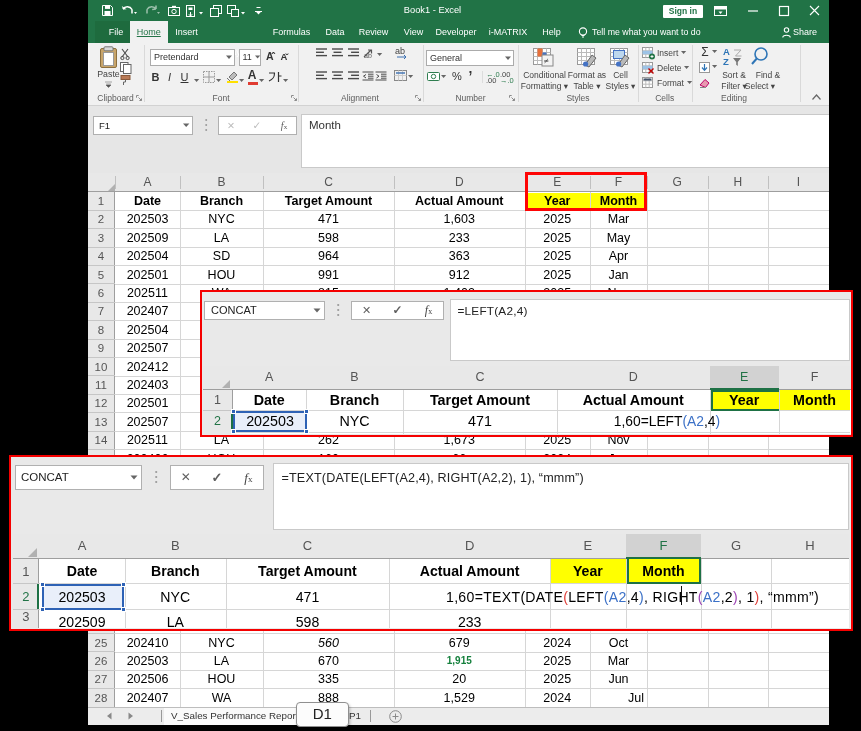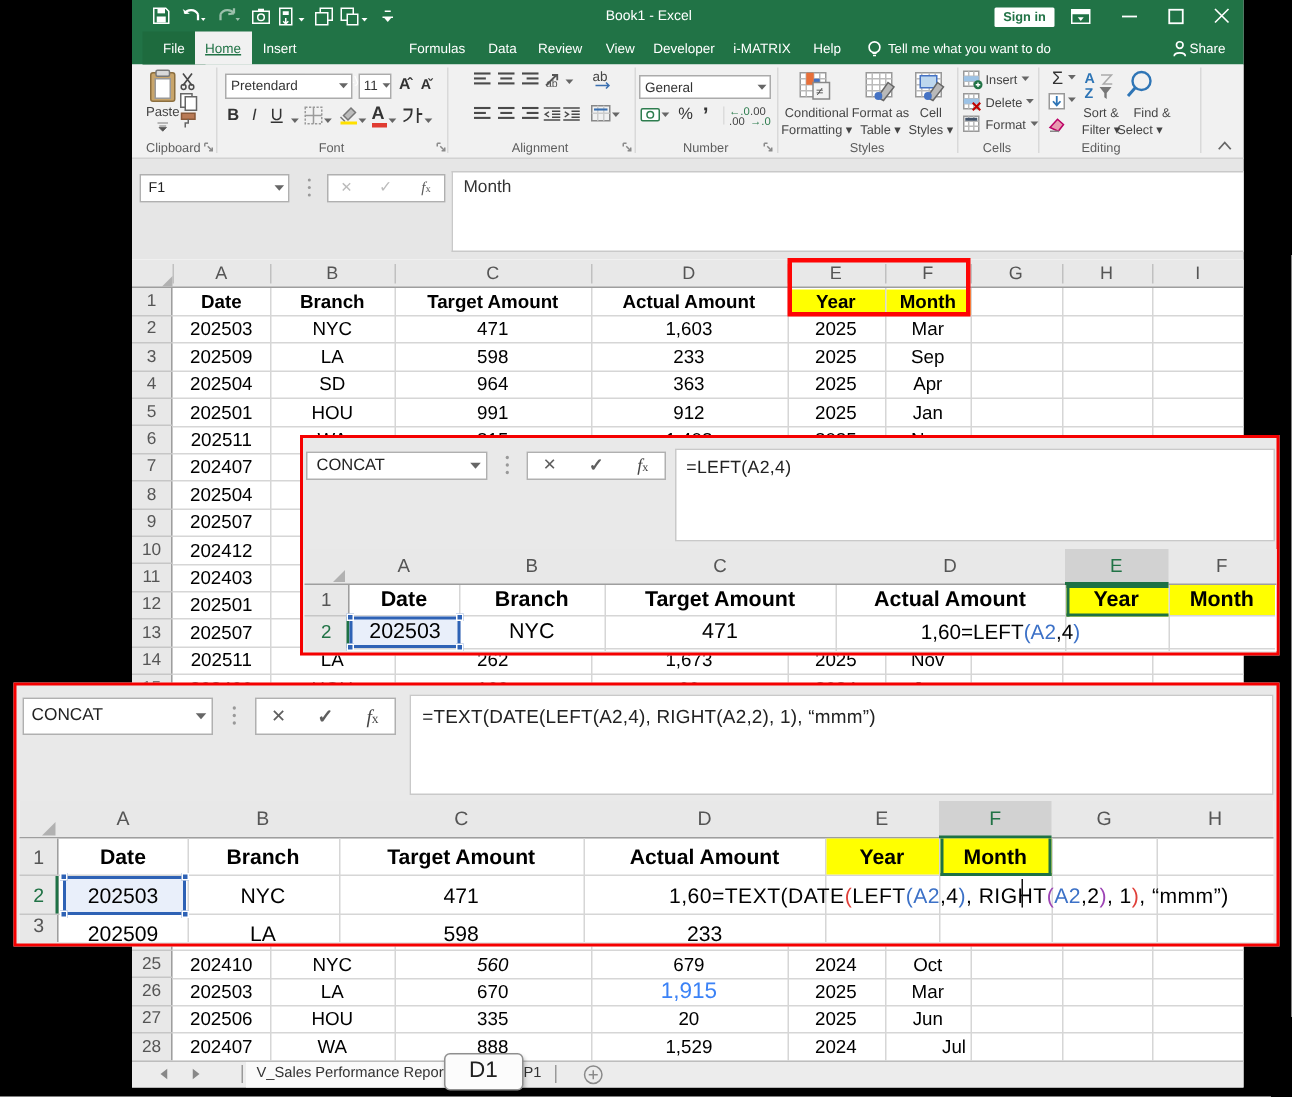--- a/index.html
+++ b/index.html
@@ -485,21 +485,21 @@
 <div class="t" style="left:180px;top:210.4px;width:83px;height:18.4px;line-height:18.4px;font-size:12.5px;color:#000;">NYC</div>
 <div class="t" style="left:263px;top:210.4px;width:131px;height:18.4px;line-height:18.4px;font-size:12.5px;color:#000;">471</div>
 <div class="t" style="left:394px;top:210.4px;width:130.5px;height:18.4px;line-height:18.4px;font-size:12.5px;color:#000;">1,603</div>
 <div class="t" style="left:524.5px;top:210.4px;width:65.5px;height:18.4px;line-height:18.4px;font-size:12.5px;color:#000;">2025</div>
 <div class="t" style="left:590px;top:210.4px;width:57px;height:18.4px;line-height:18.4px;font-size:12.5px;color:#000;">Mar</div>
 <div class="t" style="left:115px;top:228.8px;width:65px;height:18.4px;line-height:18.4px;font-size:12.5px;color:#000;">202509</div>
 <div class="t" style="left:180px;top:228.8px;width:83px;height:18.4px;line-height:18.4px;font-size:12.5px;color:#000;">LA</div>
 <div class="t" style="left:263px;top:228.8px;width:131px;height:18.4px;line-height:18.4px;font-size:12.5px;color:#000;">598</div>
 <div class="t" style="left:394px;top:228.8px;width:130.5px;height:18.4px;line-height:18.4px;font-size:12.5px;color:#000;">233</div>
 <div class="t" style="left:524.5px;top:228.8px;width:65.5px;height:18.4px;line-height:18.4px;font-size:12.5px;color:#000;">2025</div>
-<div class="t" style="left:590px;top:228.8px;width:57px;height:18.4px;line-height:18.4px;font-size:12.5px;color:#000;">Sep</div>
+<div class="t" style="left:590px;top:228.8px;width:57px;height:18.4px;line-height:18.4px;font-size:12.5px;color:#000;">May</div>
 <div class="t" style="left:115px;top:247.2px;width:65px;height:18.4px;line-height:18.4px;font-size:12.5px;color:#000;">202504</div>
 <div class="t" style="left:180px;top:247.2px;width:83px;height:18.4px;line-height:18.4px;font-size:12.5px;color:#000;">SD</div>
 <div class="t" style="left:263px;top:247.2px;width:131px;height:18.4px;line-height:18.4px;font-size:12.5px;color:#000;">964</div>
 <div class="t" style="left:394px;top:247.2px;width:130.5px;height:18.4px;line-height:18.4px;font-size:12.5px;color:#000;">363</div>
 <div class="t" style="left:524.5px;top:247.2px;width:65.5px;height:18.4px;line-height:18.4px;font-size:12.5px;color:#000;">2025</div>
 <div class="t" style="left:590px;top:247.2px;width:57px;height:18.4px;line-height:18.4px;font-size:12.5px;color:#000;">Apr</div>
 <div class="t" style="left:115px;top:265.6px;width:65px;height:18.4px;line-height:18.4px;font-size:12.5px;color:#000;">202501</div>
 <div class="t" style="left:180px;top:265.6px;width:83px;height:18.4px;line-height:18.4px;font-size:12.5px;color:#000;">HOU</div>
 <div class="t" style="left:263px;top:265.6px;width:131px;height:18.4px;line-height:18.4px;font-size:12.5px;color:#000;">991</div>
 <div class="t" style="left:394px;top:265.6px;width:130.5px;height:18.4px;line-height:18.4px;font-size:12.5px;color:#000;">912</div>
@@ -532,21 +532,21 @@
 <div class="t" style="left:590px;top:449.59999999999997px;width:57px;height:18.4px;line-height:18.4px;font-size:12.5px;color:#000;">Jun</div>
 <div class="t" style="left:115px;top:633.5999999999999px;width:65px;height:18.4px;line-height:18.4px;font-size:12.5px;color:#000;">202410</div>
 <div class="t" style="left:180px;top:633.5999999999999px;width:83px;height:18.4px;line-height:18.4px;font-size:12.5px;color:#000;">NYC</div>
 <div class="t" style="left:263px;top:633.5999999999999px;width:131px;height:18.4px;line-height:18.4px;font-size:12.5px;color:#000;font-style:italic;">560</div>
 <div class="t" style="left:394px;top:633.5999999999999px;width:130.5px;height:18.4px;line-height:18.4px;font-size:12.5px;color:#000;">679</div>
 <div class="t" style="left:524.5px;top:633.5999999999999px;width:65.5px;height:18.4px;line-height:18.4px;font-size:12.5px;color:#000;">2024</div>
 <div class="t" style="left:590px;top:633.5999999999999px;width:57px;height:18.4px;line-height:18.4px;font-size:12.5px;color:#000;">Oct</div>
 <div class="t" style="left:115px;top:652.0px;width:65px;height:18.4px;line-height:18.4px;font-size:12.5px;color:#000;">202503</div>
 <div class="t" style="left:180px;top:652.0px;width:83px;height:18.4px;line-height:18.4px;font-size:12.5px;color:#000;">LA</div>
 <div class="t" style="left:263px;top:652.0px;width:131px;height:18.4px;line-height:18.4px;font-size:12.5px;color:#000;">670</div>
-<div class="t" style="left:394px;top:652.0px;width:130.5px;height:18.4px;line-height:18.4px;font-size:15px;color:#3b82f6;">1,915</div>
+<div class="t" style="left:394px;top:652.0px;width:130.5px;height:18.4px;line-height:18.4px;font-size:10px;color:#15803d;font-weight:bold;">1,915</div>
 <div class="t" style="left:524.5px;top:652.0px;width:65.5px;height:18.4px;line-height:18.4px;font-size:12.5px;color:#000;">2025</div>
 <div class="t" style="left:590px;top:652.0px;width:57px;height:18.4px;line-height:18.4px;font-size:12.5px;color:#000;">Mar</div>
 <div class="t" style="left:115px;top:670.4px;width:65px;height:18.4px;line-height:18.4px;font-size:12.5px;color:#000;">202506</div>
 <div class="t" style="left:180px;top:670.4px;width:83px;height:18.4px;line-height:18.4px;font-size:12.5px;color:#000;">HOU</div>
 <div class="t" style="left:263px;top:670.4px;width:131px;height:18.4px;line-height:18.4px;font-size:12.5px;color:#000;">335</div>
 <div class="t" style="left:394px;top:670.4px;width:130.5px;height:18.4px;line-height:18.4px;font-size:12.5px;color:#000;">20</div>
 <div class="t" style="left:524.5px;top:670.4px;width:65.5px;height:18.4px;line-height:18.4px;font-size:12.5px;color:#000;">2025</div>
 <div class="t" style="left:590px;top:670.4px;width:57px;height:18.4px;line-height:18.4px;font-size:12.5px;color:#000;">Jun</div>
 <div class="t" style="left:115px;top:688.8px;width:65px;height:18.4px;line-height:18.4px;font-size:12.5px;color:#000;">202407</div>
 <div class="t" style="left:180px;top:688.8px;width:83px;height:18.4px;line-height:18.4px;font-size:12.5px;color:#000;">WA</div>

